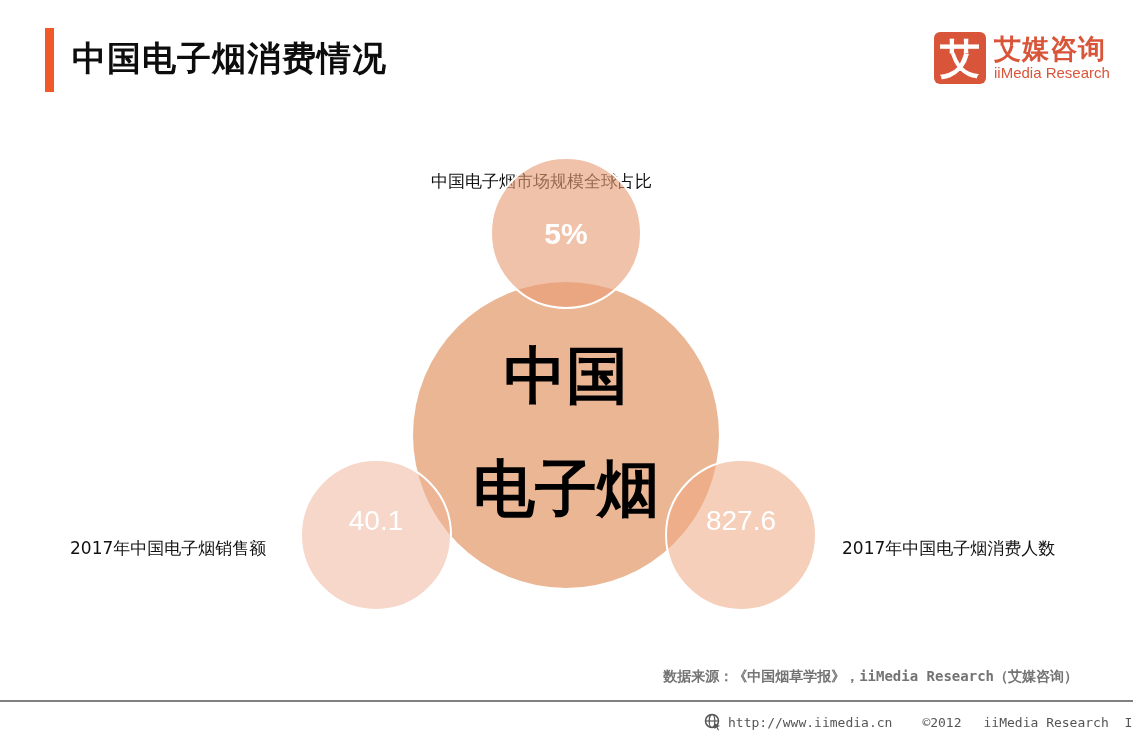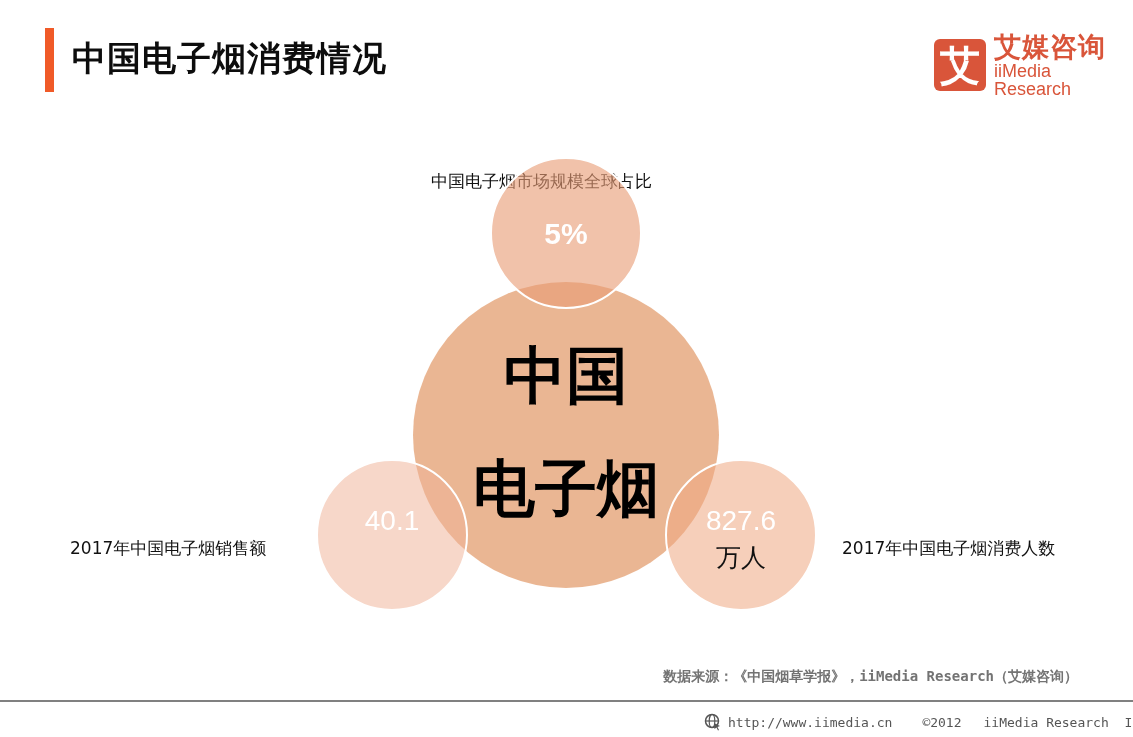--- a/index.html
+++ b/index.html
@@ -60,41 +60,41 @@
       color: #d9553a;
     }
     .logo-cn {
       font-size: 27px;
       font-weight: bold;
       letter-spacing: 1px;
       line-height: 30px;
     }
     .logo-en {
       font-family: "Liberation Sans", sans-serif;
-      font-size: 18px;
+      font-size: 15px;
       line-height: 18px;
     }
     .circle {
       position: absolute;
       border-radius: 50%;
       box-sizing: border-box;
     }
     .c-top {
       left: 490px; top: 157px; width: 152px; height: 152px;
       background: rgba(232, 156, 118, 0.62);
       border: 2px solid #ffffff;
       z-index: 3;
     }
     .c-center {
       left: 413px; top: 282px; width: 306px; height: 306px;
       background: rgba(224, 148, 96, 0.68);
       z-index: 2;
     }
     .c-left {
-      left: 316px; top: 459px; width: 152px; height: 152px;
+      left: 300px; top: 459px; width: 152px; height: 152px;
       background: rgba(240, 178, 152, 0.52);
       border: 2px solid #ffffff;
       z-index: 3;
     }
     .c-right {
       left: 665px; top: 459px; width: 152px; height: 152px;
       background: rgba(238, 168, 130, 0.55);
       border: 2px solid #ffffff;
       z-index: 3;
     }
@@ -196,21 +196,20 @@
   <div class="circle-value" style="top:58px; font-size:30px;">5%</div>
 </div>
 
 <div class="circle c-left">
   <div class="circle-value" style="top:44px; font-size:28px; font-weight:normal;">40.1</div>
 </div>
 <div class="label" style="left:70px; top:537px;">2017年中国电子烟销售额</div>
 
 <div class="circle c-right">
   <div class="circle-value" style="top:44px; font-size:28px; font-weight:normal;">827.6</div>
-  <div class="circle-unit" style="top:80px;">万人</div>
 </div>
 <div class="label" style="left:842px; top:537px;">2017年中国电子烟消费人数</div>
 
 <div class="source">数据来源：《中国烟草学报》，iiMedia Research（艾媒咨询）</div>
 
 <div class="divider"></div>
 
 <div class="footer">
   <svg class="globe" viewBox="0 0 18 18">
     <circle cx="8" cy="8" r="6.5" fill="none" stroke="#555" stroke-width="1.5"></circle>

